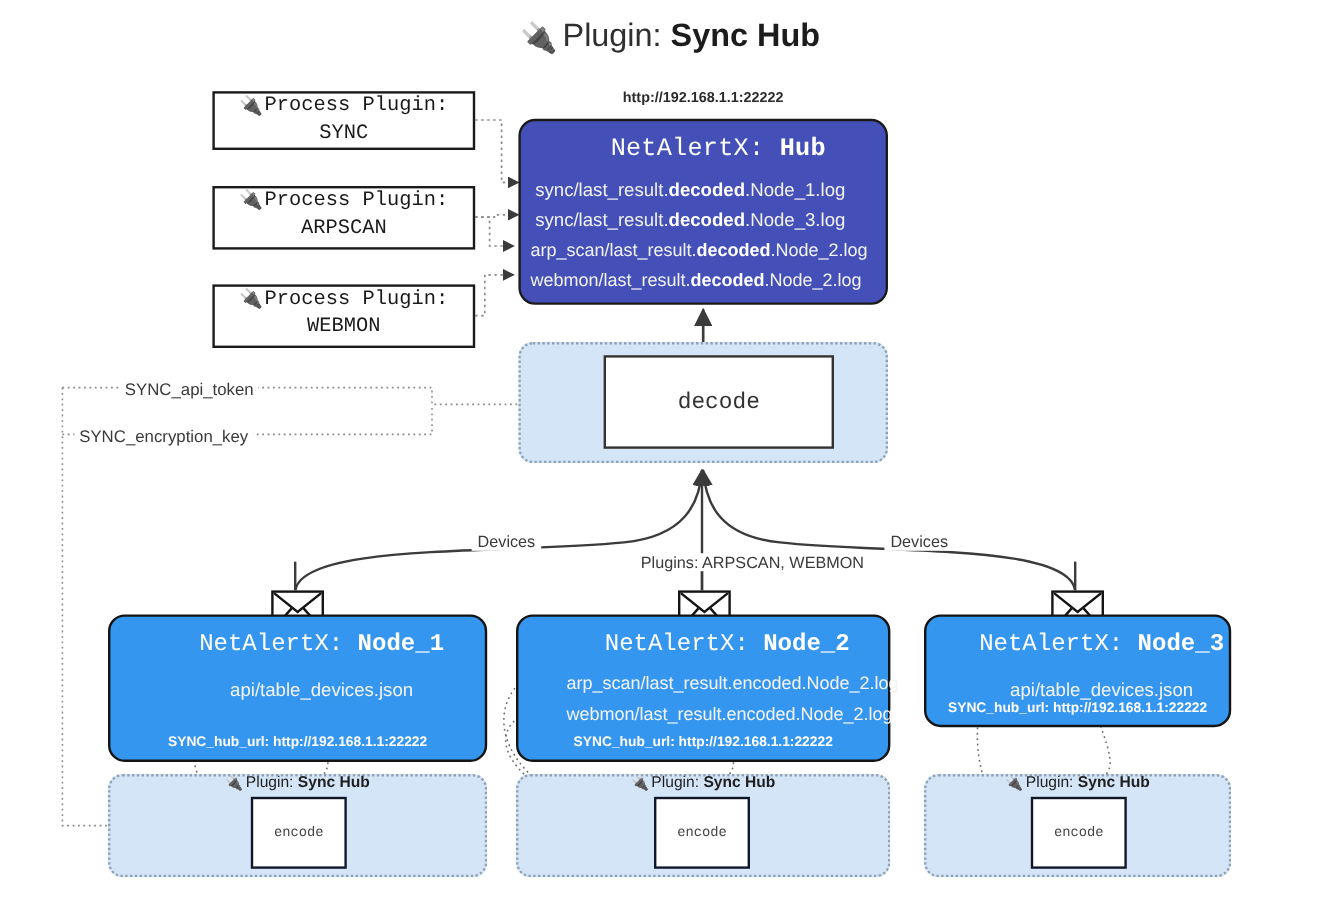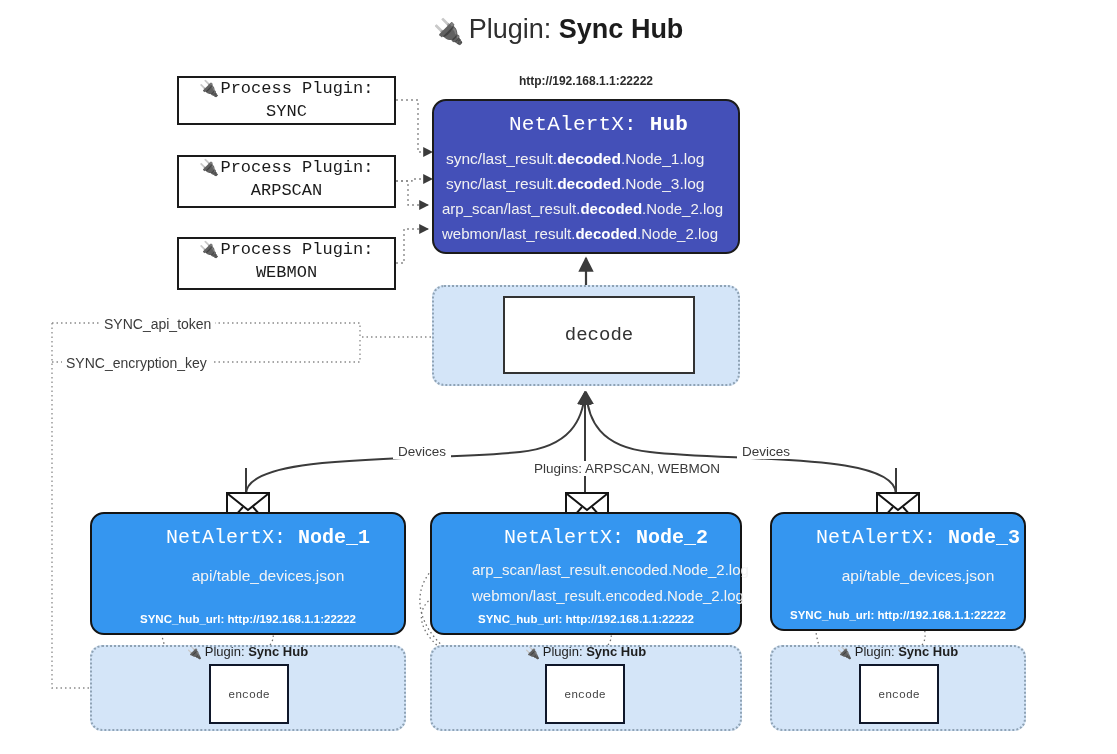--- a/index.html
+++ b/index.html
@@ -61,21 +61,21 @@
   .node{background:#3596f0;border:2px solid #141414;border-radius:14px;color:#ffffff;padding-left:40px;}
   .node .ntitle{font-family:"Liberation Mono","DejaVu Sans Mono",monospace;
        font-size:20px;text-align:center;margin-top:12px;}
   .node .ntitle b{font-weight:bold;}
   .node .nbody{text-align:center;margin-top:14px;}
   .node .nline{font-size:15.5px;line-height:26px;color:#f4f4f4;white-space:nowrap;}
   .node .nfoot{position:absolute;left:0;bottom:8px;width:100%;text-align:center;
        font-size:11.5px;font-weight:bold;color:#ffffff;}
   #node1{left:90px;top:512px;width:316px;height:123px;}
   #node2{left:430px;top:512px;width:312px;height:123px;}
-  #node3{left:770px;top:512px;width:256px;height:119px;}
+  #node3{left:770px;top:512px;width:256px;height:94px;}
   #node2 .nbody{margin-top:8px;}
   #node2 .nline{font-size:15px;}
 
   
   .env{width:40px;height:30px;background:#ffffff;border:2px solid #141414;}
 
   
   .encwrap{background:#d4e5f8;border:2px dotted #8fa3b5;border-radius:12px;}
   #enc1{left:90px;top:645px;width:316px;height:86px;}
   #enc2{left:430px;top:645px;width:312px;height:86px;}

